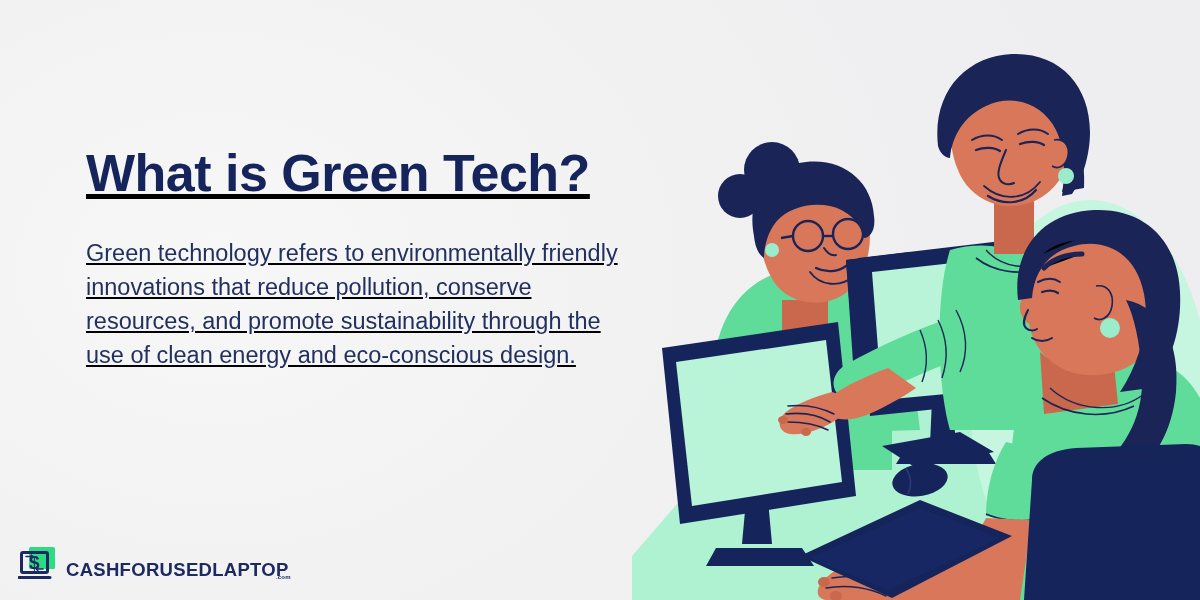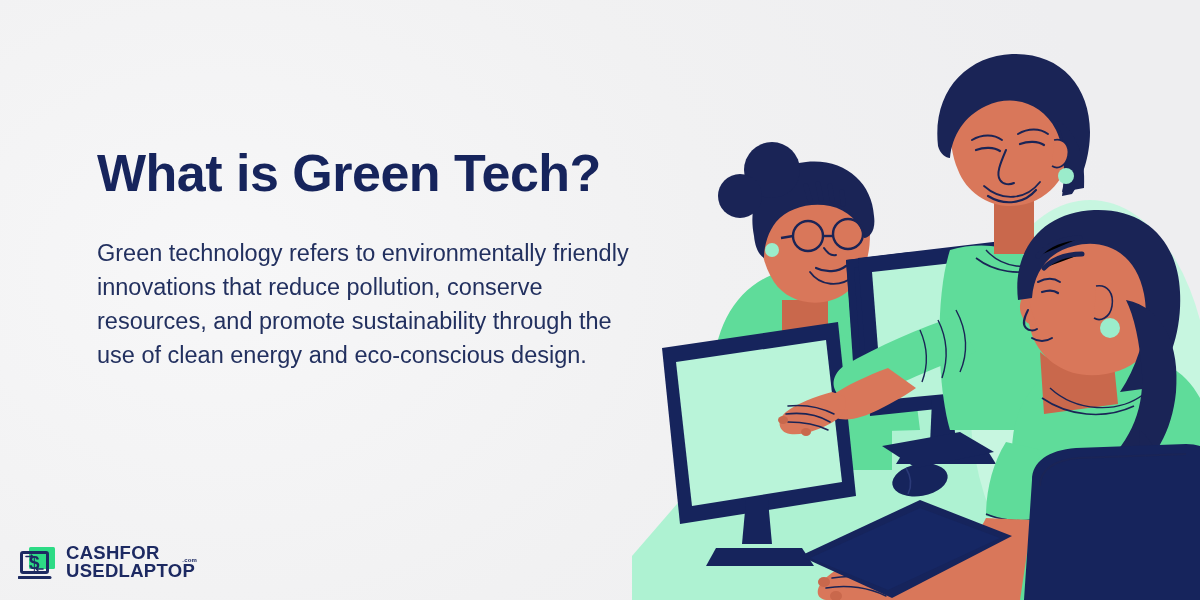--- a/index.html
+++ b/index.html
@@ -20,23 +20,24 @@
     width: 1200px;
     height: 600px;
     background:
       radial-gradient(ellipse 900px 700px at 18% 45%, #f7f7f8 0%, #f1f1f2 55%, #eeeef0 100%);
     overflow: hidden;
   }
 
   
   .text-col {
     position: absolute;
-    left: 97px;
+    left: 86px;
     top: 146px;
     width: 560px;
+    text-decoration: underline;
   }
 
   .headline {
     font-size: 52px;
     line-height: 1.06;
     font-weight: bold;
     color: #16245c;
     letter-spacing: -0.5px;
     white-space: nowrap;
   }
@@ -62,23 +63,24 @@
 
   .logo-mark {
     width: 40px;
     height: 38px;
     position: relative;
     flex: 0 0 auto;
   }
 
   .logo-words {
     display: flex;
-    flex-direction: column;
+    flex-direction: row;
     line-height: 1.0;
     position: relative;
+    margin-top: 16px;
   }
 
   .logo-line {
     font-size: 18.5px;
     font-weight: bold;
     color: #1d2a62;
     letter-spacing: 0.3px;
   }
 
   .logo-tld {

